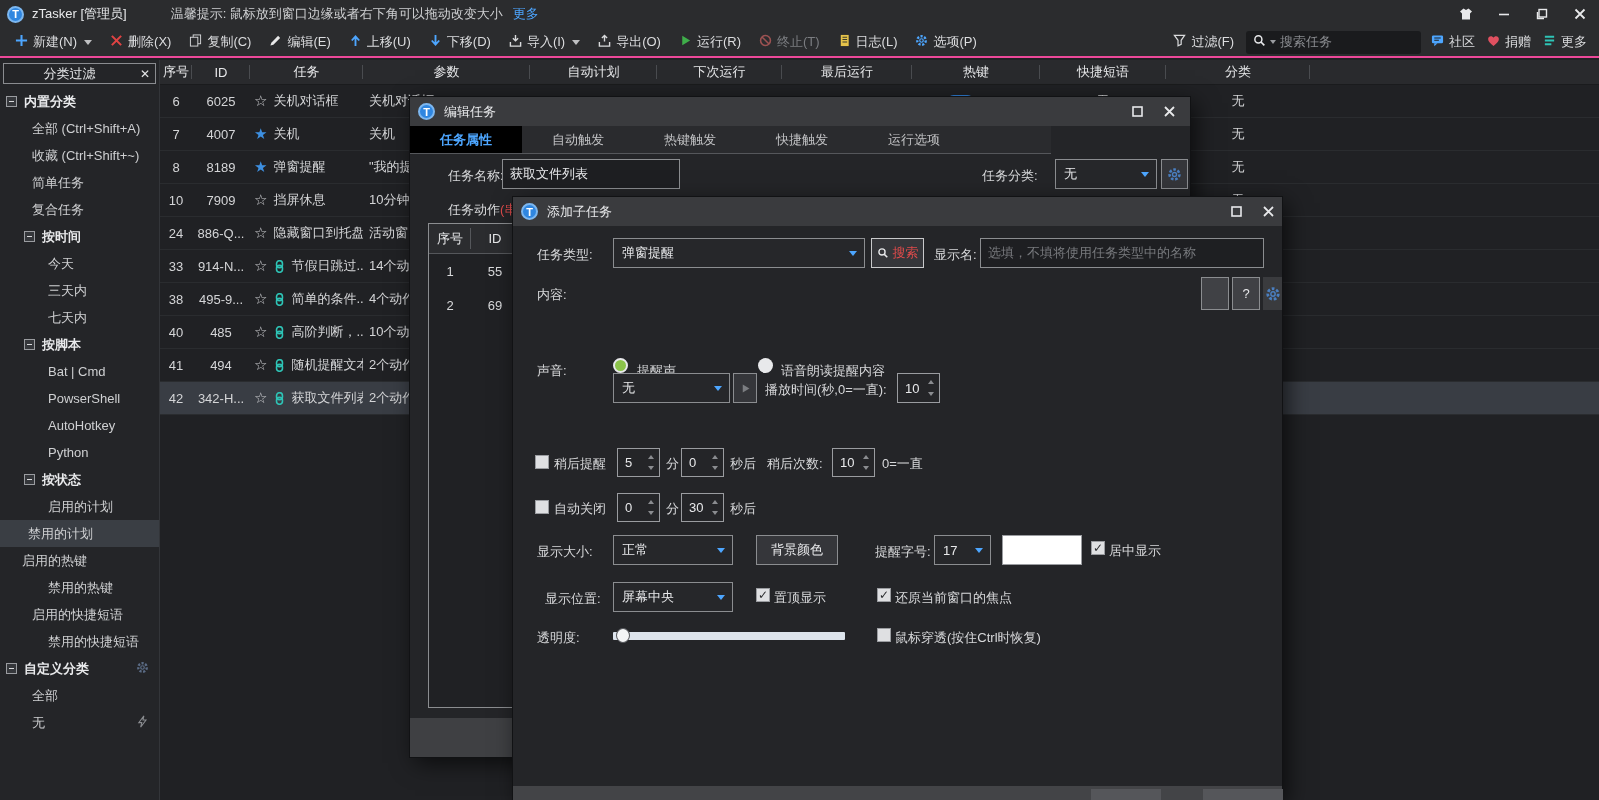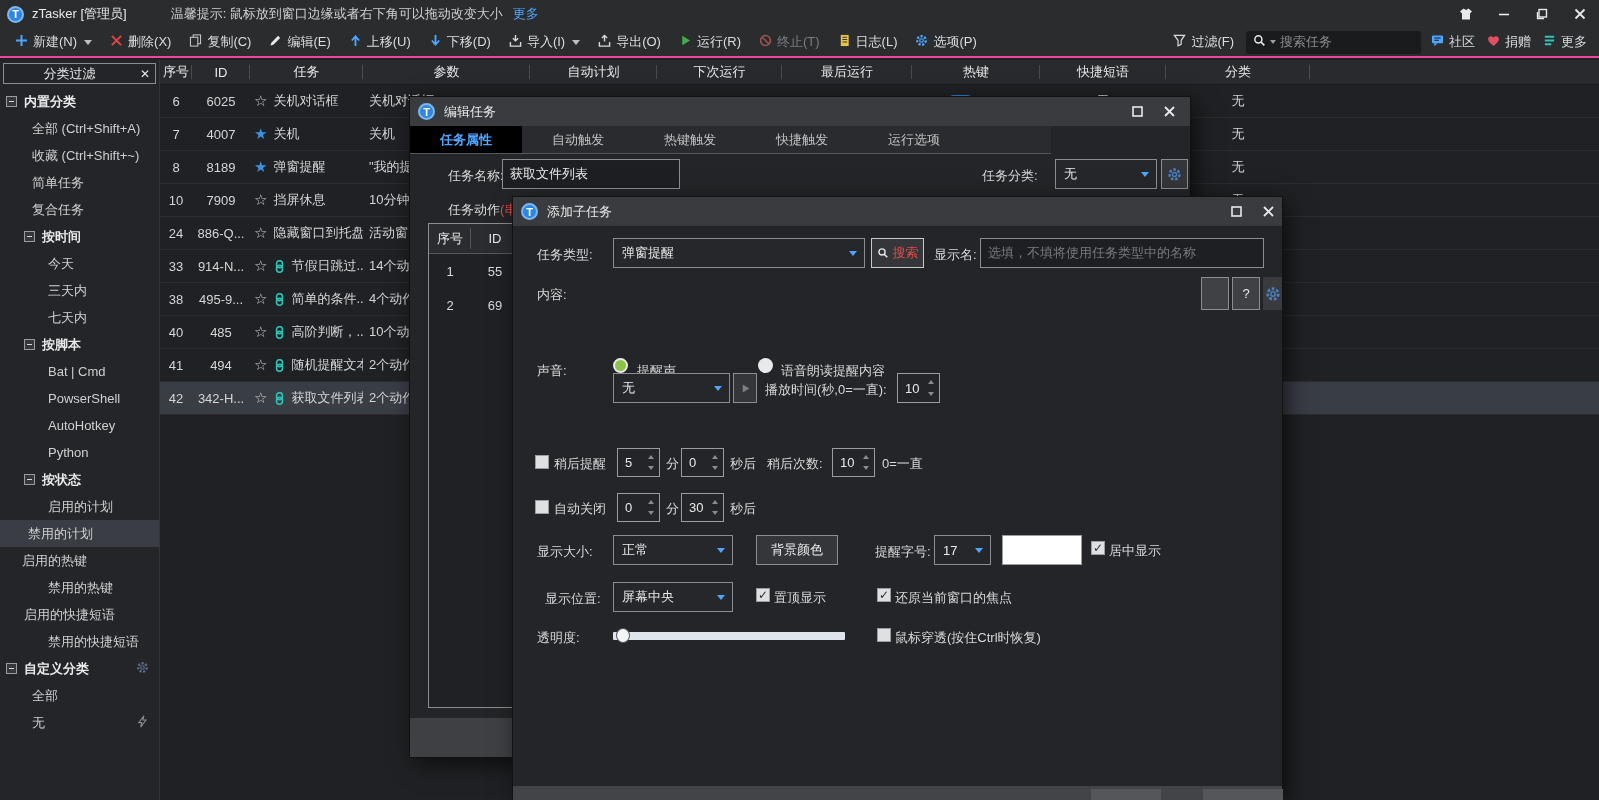--- a/index.html
+++ b/index.html
@@ -319,21 +319,21 @@
         </div>
         <div class="sb-item item selected" style="padding-left: 28px;">
           <span>禁用的计划</span>
         </div>
         <div class="sb-item item" style="padding-left: 22px;">
           <span>启用的热键</span>
         </div>
         <div class="sb-item item" style="padding-left: 48px;">
           <span>禁用的热键</span>
         </div>
-        <div class="sb-item item" style="padding-left: 24px;">
+        <div class="sb-item item" style="padding-left: 32px;">
           <span>启用的快捷短语</span>
         </div>
         <div class="sb-item item" style="padding-left: 48px;">
           <span>禁用的快捷短语</span>
         </div>
         <div class="sb-item group" style="padding-left: 6px;">
           <span class="minus-box"></span>
           <span>自定义分类</span>
           <span class="sb-right-ico"><svg width="13" height="13" viewBox="0 0 14 14" fill="none">
               <circle cx="7" cy="7" r="4.6" stroke="#5b6c86" stroke-width="2.5" stroke-dasharray="2.4 1.6"></circle>

